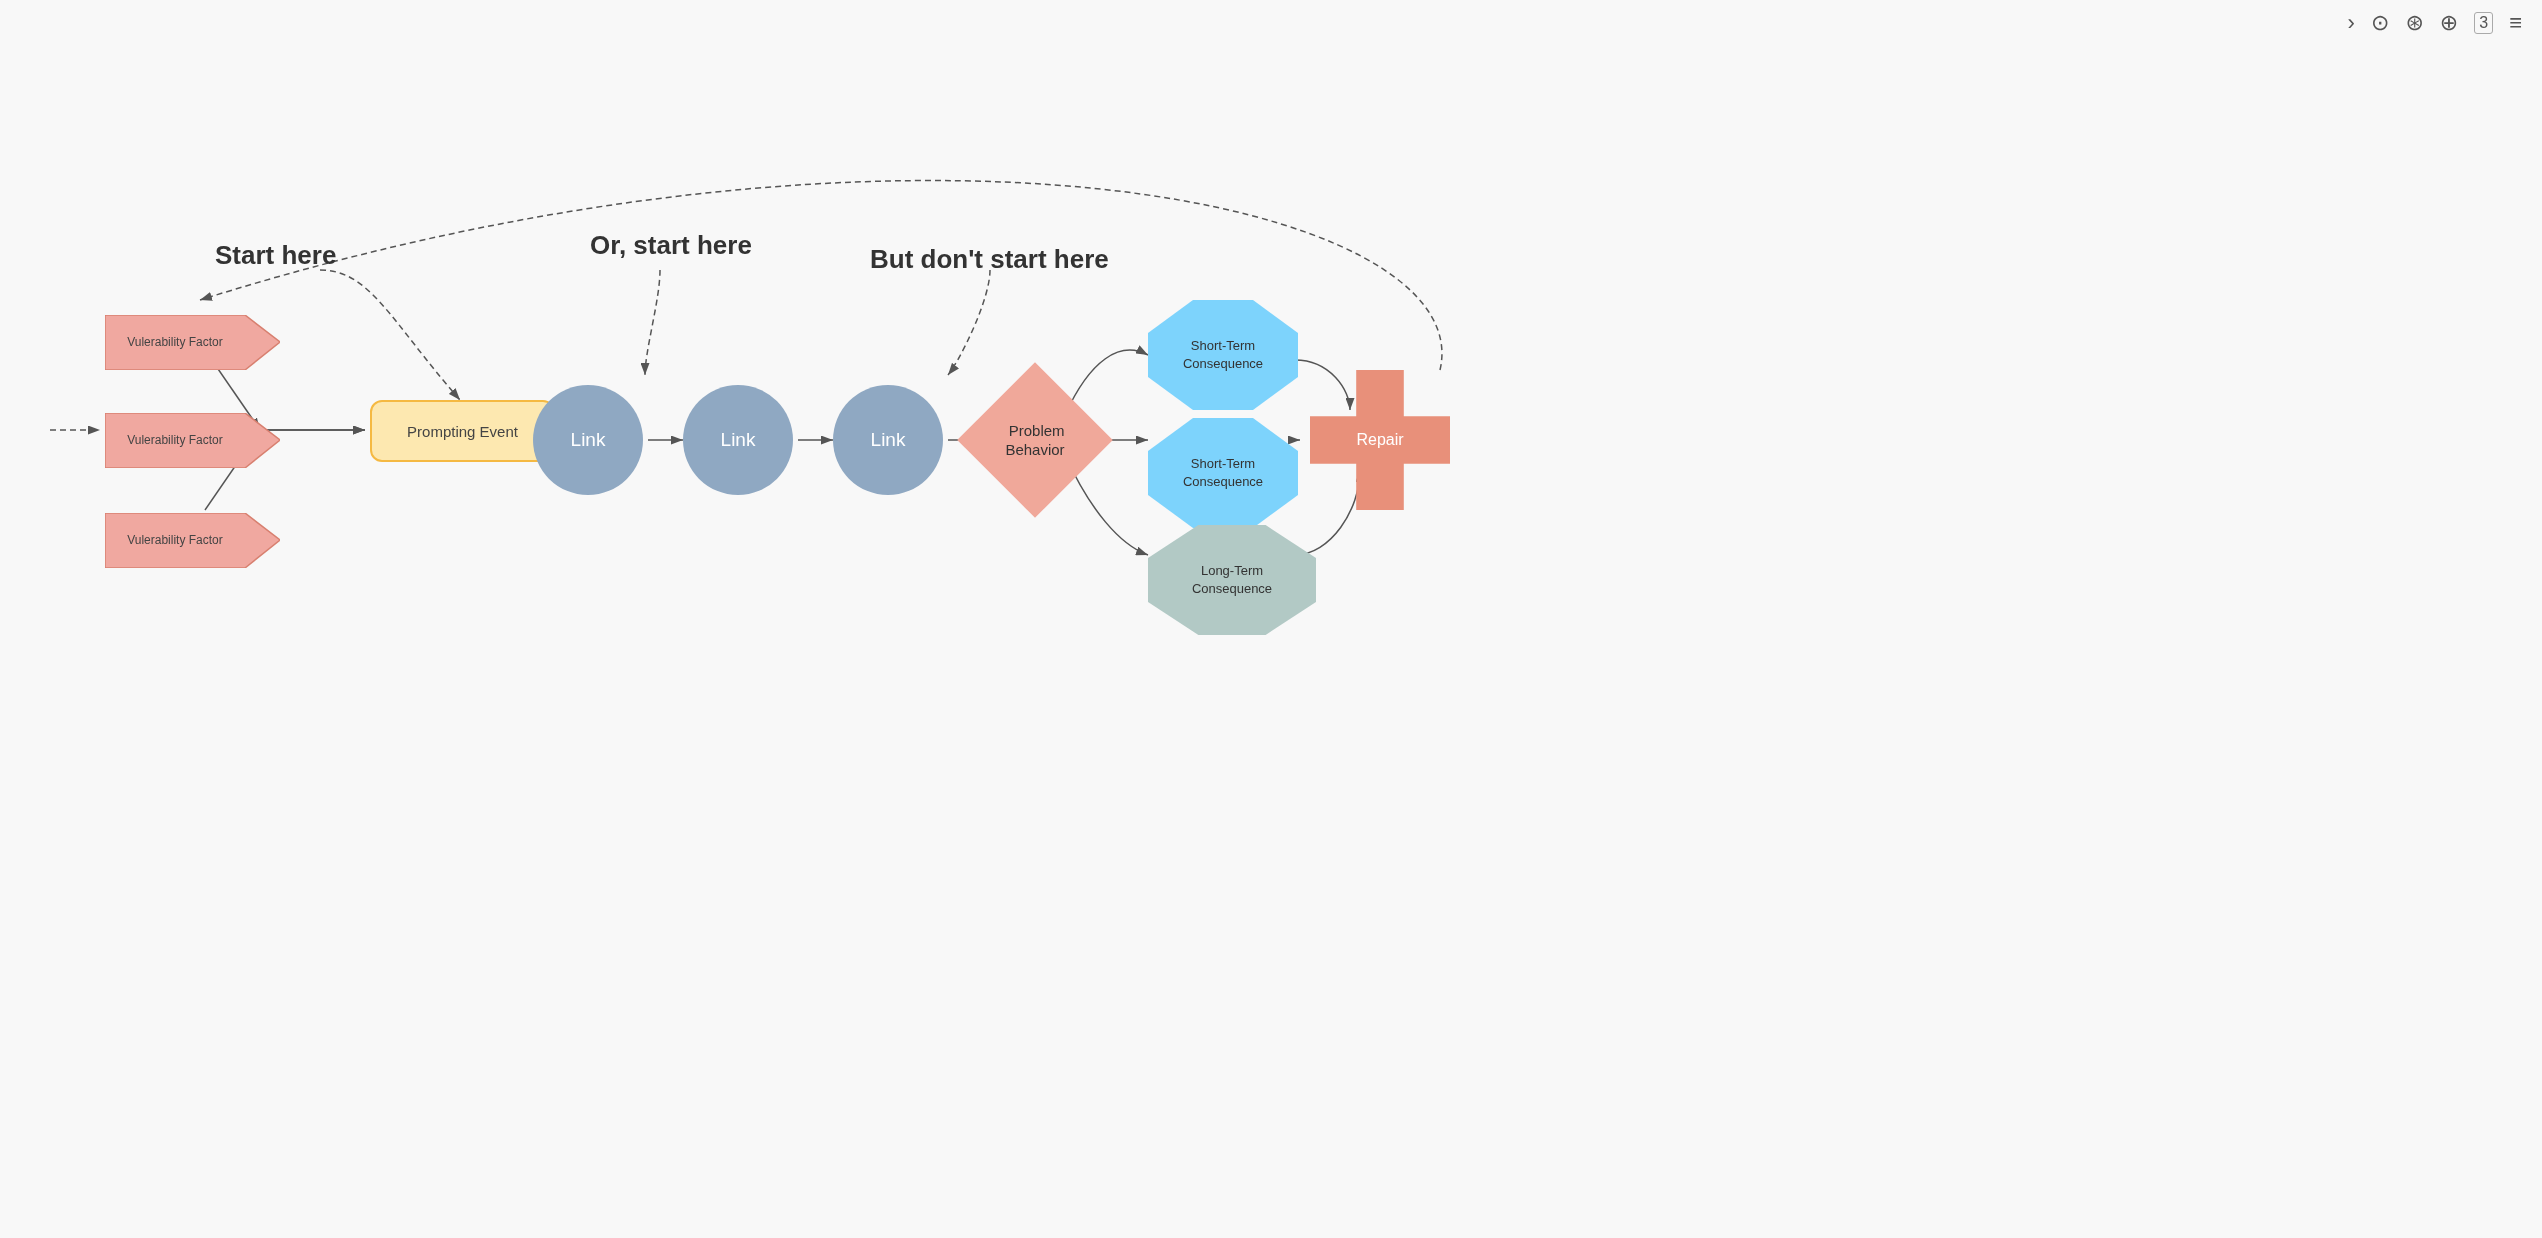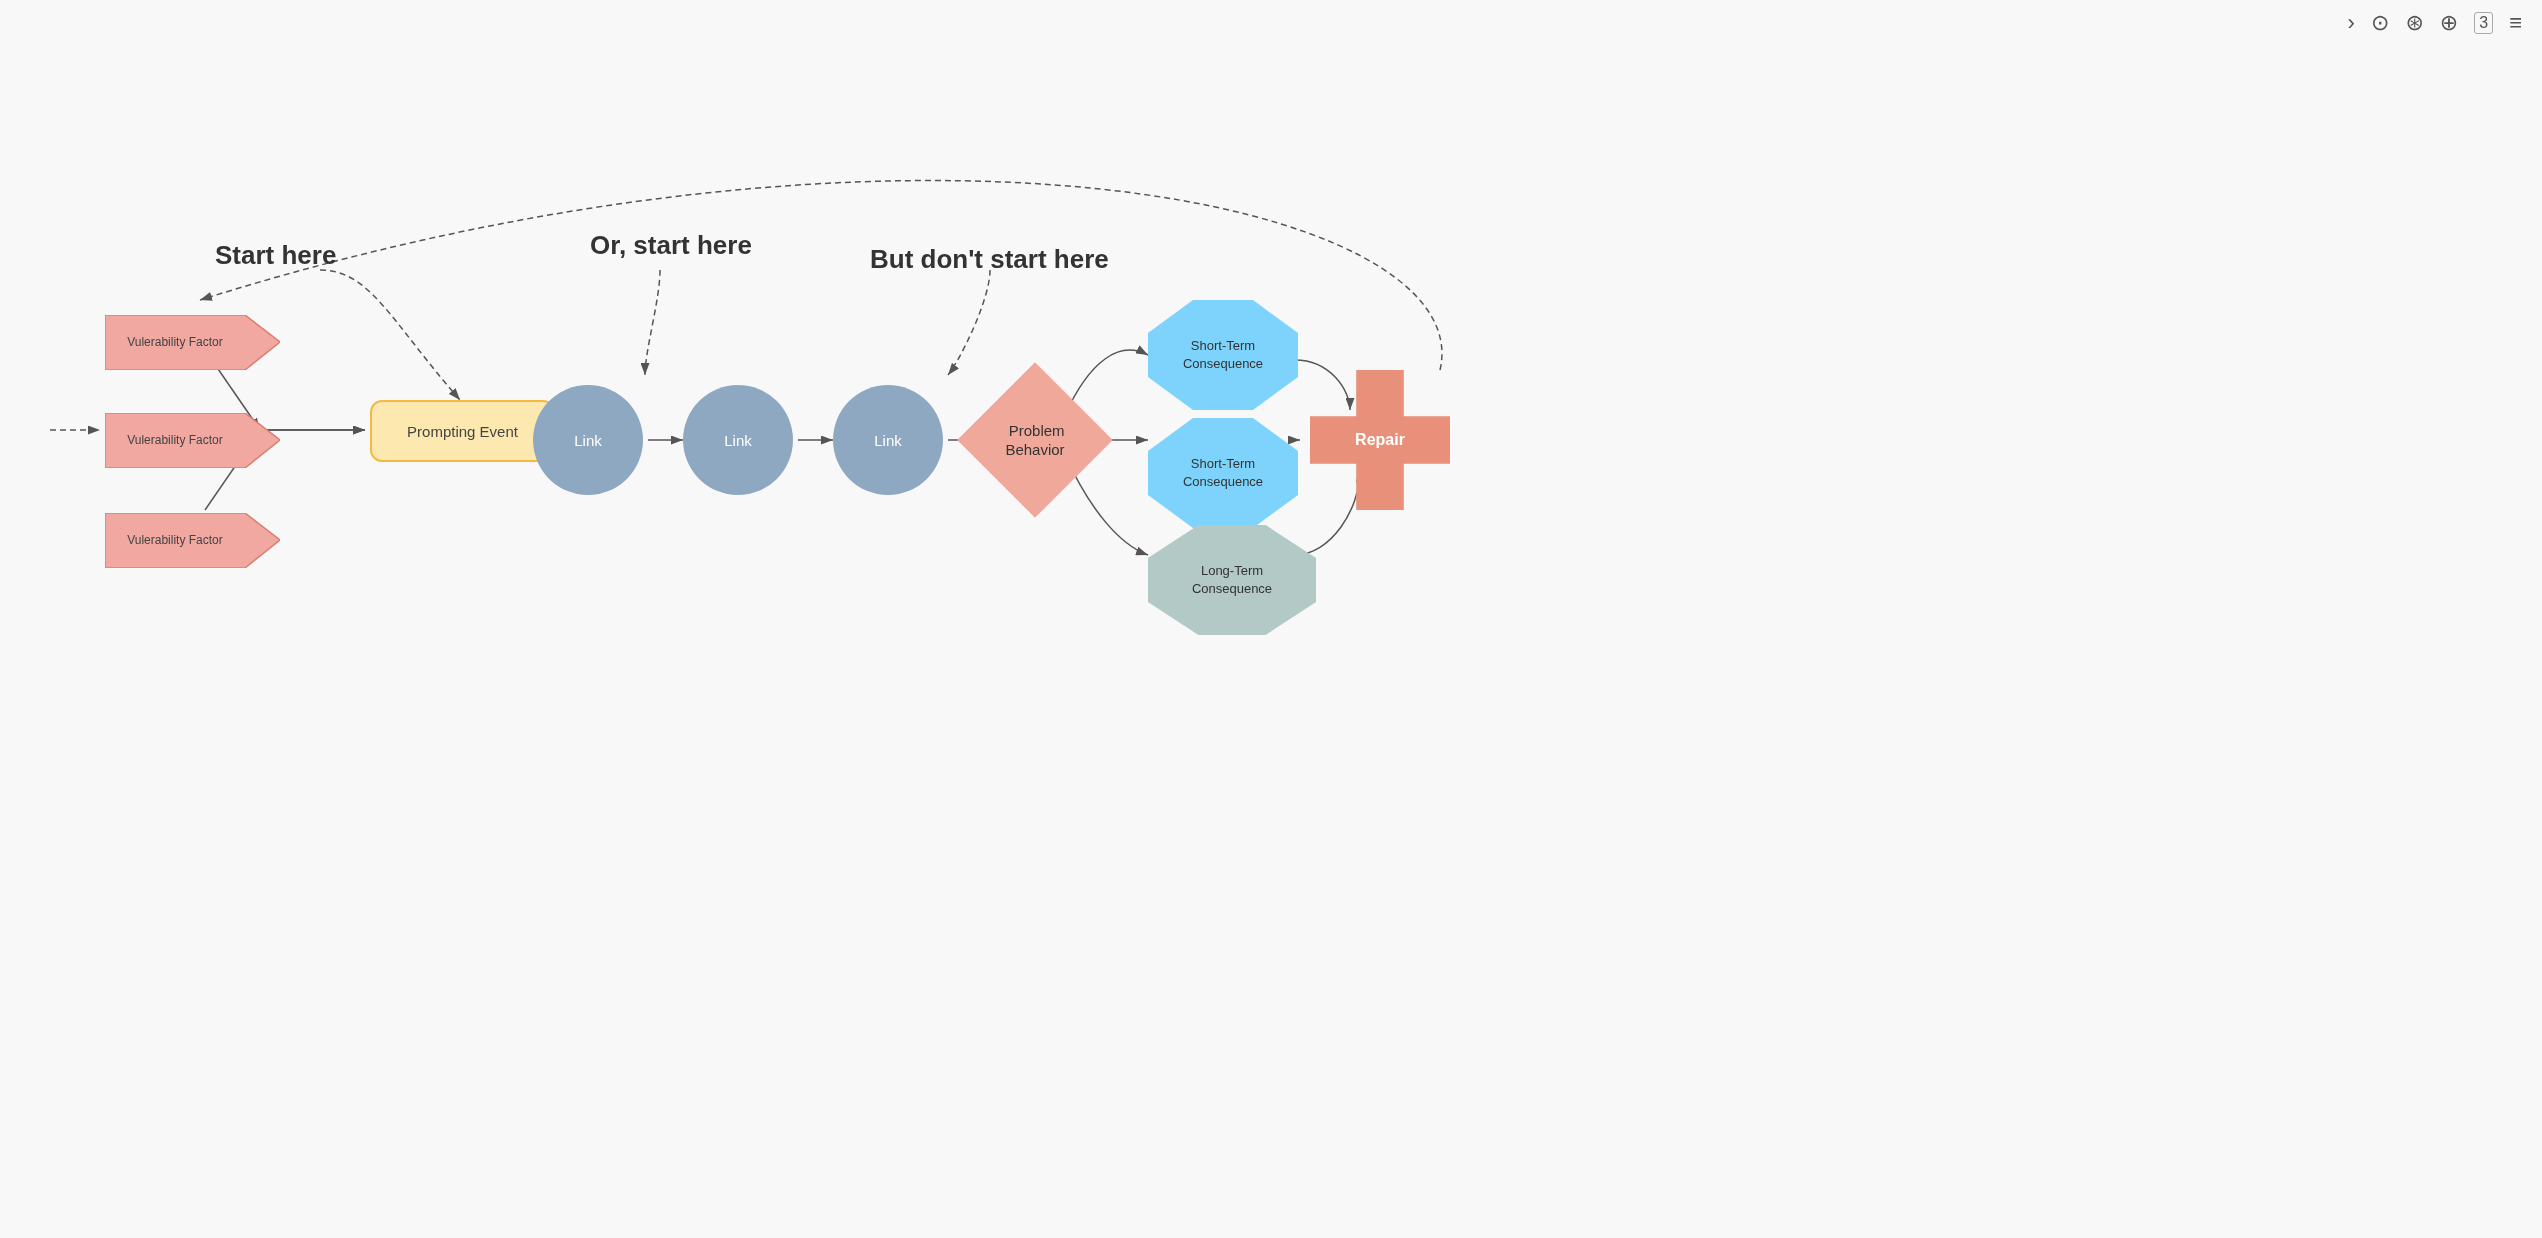--- a/index.html
+++ b/index.html
@@ -51,21 +51,21 @@
     }
 
     
     .link-circle {
       position: absolute;
       background: #8fa8c2;
       border-radius: 50%;
       display: flex;
       align-items: center;
       justify-content: center;
-      font-size: 15px;
+      font-size: 19px;
       color: #fff;
       text-align: center;
     }
 
     
     .problem-diamond {
       position: absolute;
       display: flex;
       align-items: center;
       justify-content: center;
@@ -114,21 +114,21 @@
       width: 140px;
       height: 140px;
       background: #e8907a;
       clip-path: polygon(33% 0%, 67% 0%, 67% 33%, 100% 33%, 100% 67%, 67% 67%, 67% 100%, 33% 100%, 33% 67%, 0% 67%, 0% 33%, 33% 33%);
     }
     .repair-text {
       position: relative;
       z-index: 1;
       font-size: 16px;
       color: #fff;
-      font-weight: bold;
+      font-weight: normal;
       text-align: center;
     }
 
     svg.arrows {
       position: absolute;
       top: 0; left: 0;
       width: 100%;
       height: 100%;
       pointer-events: none;
     }

